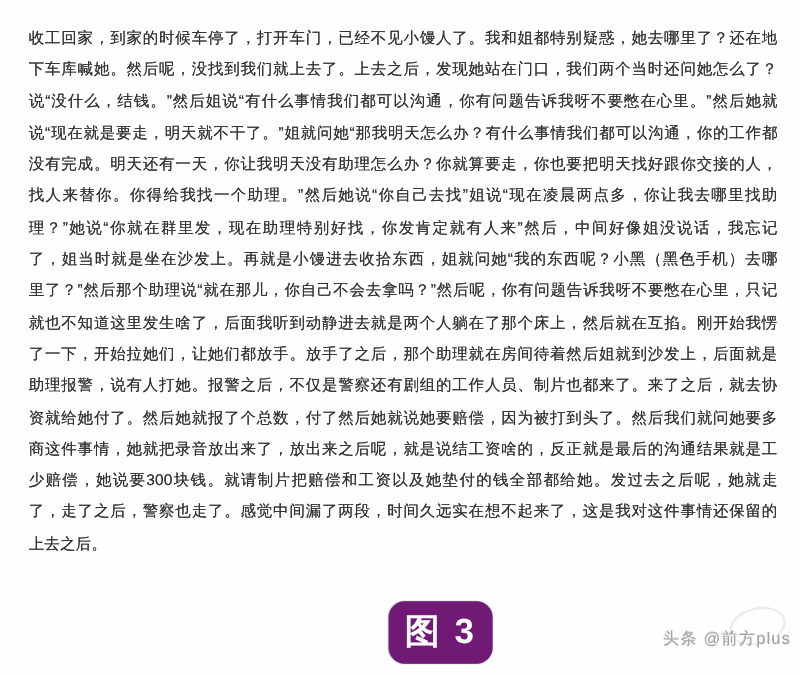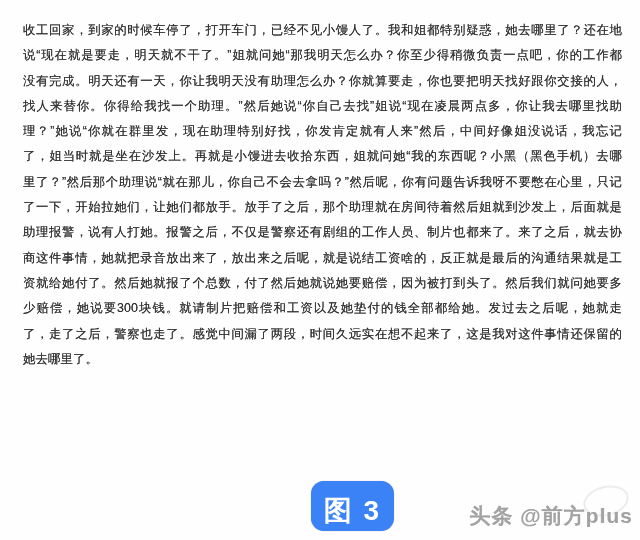--- a/index.html
+++ b/index.html
@@ -30,24 +30,24 @@
   }
   .line.last {
     text-align-last: left;
   }
   .figure-badge {
     position: absolute;
     left: 311px;
     top: 481px;
     width: 83px;
     height: 50px;
-    background: #3b82f6;
+    background: #701a75;
     border-radius: 13px;
     display: flex;
-    align-items: flex-end;
+    align-items: center;
     justify-content: center;
     box-shadow: 0 0 1px rgba(0,0,0,0.4);
   }
   .figure-badge .label {
     color: #ffffff;
     font-size: 28px;
     font-weight: 700;
     letter-spacing: 2px;
     transform: translateY(-1px);
   }
@@ -58,47 +58,50 @@
     width: 42px;
     height: 26px;
     border: 2px solid rgba(175,175,175,0.22);
     border-radius: 50%;
     transform: rotate(-14deg);
   }
   .watermark {
     position: absolute;
     top: 502px;
     right: 7px;
-    font-size: 21px;
-    font-weight: 700;
+    font-size: 13px;
+    font-weight: 400;
     letter-spacing: 1px;
     color: #a2a2a2;
     text-shadow: 1.2px 1.2px 0 rgba(255,255,255,0.95), -0.4px -0.4px 0 rgba(130,130,130,0.35);
   }
 </style>
 </head>
 <body>
 
 <div class="page">
 
   <div class="article">
     <div class="line">收工回家，到家的时候车停了，打开车门，已经不见小馒人了。我和姐都特别疑惑，她去哪里了？还在地</div>
-    <div class="line">说“现在就是要走，明天就不干了。”姐就问她“那我明天怎么办？你至少得稍微负责一点吧，你的工作都</div>
+    <div class="line">下车库喊她。然后呢，没找到我们就上去了。上去之后，发现她站在门口，我们两个当时还问她怎么了？</div>
+    <div class="line">说“没什么，结钱。”然后姐说“有什么事情我们都可以沟通，你有问题告诉我呀不要憋在心里。”然后她就</div>
+    <div class="line">说“现在就是要走，明天就不干了。”姐就问她“那我明天怎么办？有什么事情我们都可以沟通，你的工作都</div>
     <div class="line">没有完成。明天还有一天，你让我明天没有助理怎么办？你就算要走，你也要把明天找好跟你交接的人，</div>
     <div class="line">找人来替你。你得给我找一个助理。”然后她说“你自己去找”姐说“现在凌晨两点多，你让我去哪里找助</div>
     <div class="line">理？”她说“你就在群里发，现在助理特别好找，你发肯定就有人来”然后，中间好像姐没说话，我忘记</div>
     <div class="line">了，姐当时就是坐在沙发上。再就是小馒进去收拾东西，姐就问她“我的东西呢？小黑（黑色手机）去哪</div>
     <div class="line">里了？”然后那个助理说“就在那儿，你自己不会去拿吗？”然后呢，你有问题告诉我呀不要憋在心里，只记</div>
+    <div class="line">就也不知道这里发生啥了，后面我听到动静进去就是两个人躺在了那个床上，然后就在互掐。刚开始我愣</div>
     <div class="line">了一下，开始拉她们，让她们都放手。放手了之后，那个助理就在房间待着然后姐就到沙发上，后面就是</div>
     <div class="line">助理报警，说有人打她。报警之后，不仅是警察还有剧组的工作人员、制片也都来了。来了之后，就去协</div>
+    <div class="line">资就给她付了。然后她就报了个总数，付了然后她就说她要赔偿，因为被打到头了。然后我们就问她要多</div>
     <div class="line">商这件事情，她就把录音放出来了，放出来之后呢，就是说结工资啥的，反正就是最后的沟通结果就是工</div>
-    <div class="line">资就给她付了。然后她就报了个总数，付了然后她就说她要赔偿，因为被打到头了。然后我们就问她要多</div>
     <div class="line">少赔偿，她说要300块钱。就请制片把赔偿和工资以及她垫付的钱全部都给她。发过去之后呢，她就走</div>
     <div class="line">了，走了之后，警察也走了。感觉中间漏了两段，时间久远实在想不起来了，这是我对这件事情还保留的</div>
-    <div class="line last">她去哪里了。</div>
+    <div class="line last">上去之后。</div>
   </div>
 
   <div class="figure-badge">
     <span class="label">图 3</span>
   </div>
 
   <div class="stamp-circle"></div>
 
   <div class="watermark">头条 @前方plus</div>
 

